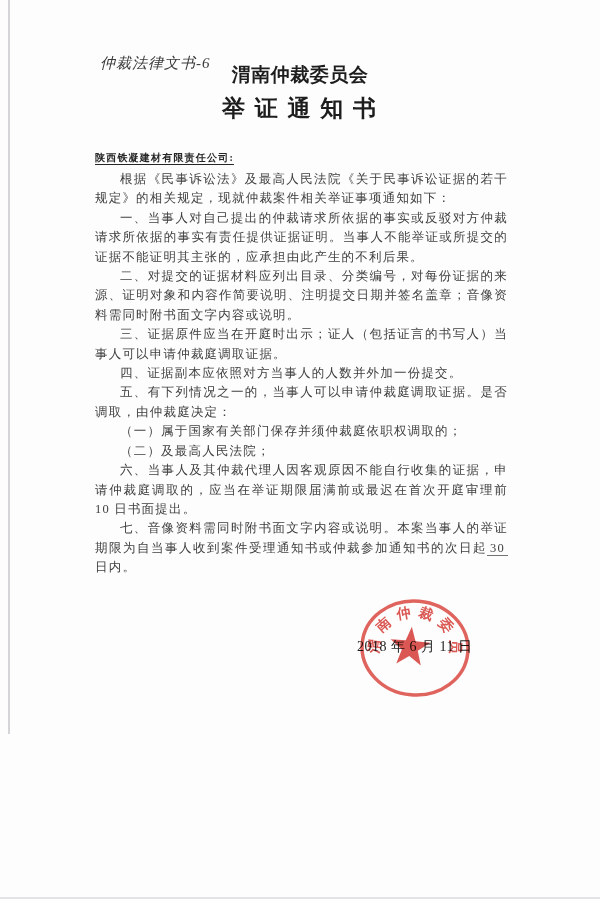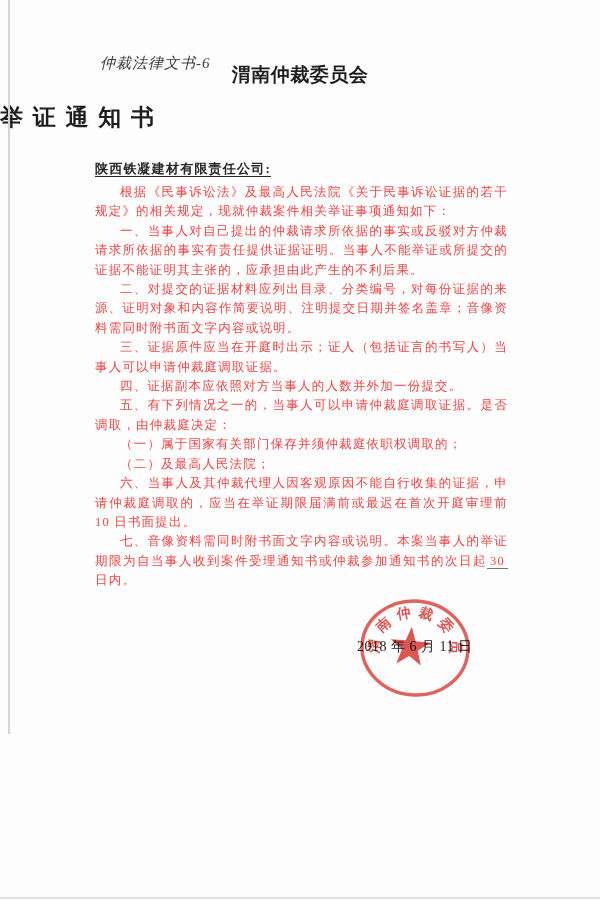--- a/index.html
+++ b/index.html
@@ -40,43 +40,44 @@
   }
   .org-title {
     padding-top: 62px;
     text-align: center;
     font-size: 19px;
     font-weight: bold;
     letter-spacing: 0.5px;
     color: #1d1d1d;
   }
   .doc-title {
-    margin-top: 14px;
+    margin-top: 5px;
+    text-align: center;
     font-size: 23px;
     font-weight: bold;
     letter-spacing: 2px;
     color: #1d1d1d;
   }
   .addressee {
     margin: 27px 92px 0 95px;
-    font-size: 13px;
+    font-size: 10px;
     font-weight: bold;
     letter-spacing: 1.2px;
     text-decoration: underline;
     text-underline-offset: 3px;
     color: #262626;
   }
   .content {
     margin: 5px 92px 8px 95px;
     font-size: 12.5px;
     line-height: 19.4px;
     letter-spacing: 1.2px;
     text-align: justify;
     text-justify: inter-ideograph;
-    color: #ef4444;
+    color: #404040;
   }
   .content p { text-indent: 2em; }
   .days-underline {
     border-bottom: 1px solid #737373;
     padding: 0 3px;
   }
   .issue-date {
     position: absolute;
     left: 357px; top: 638px;
     font-size: 14px;

